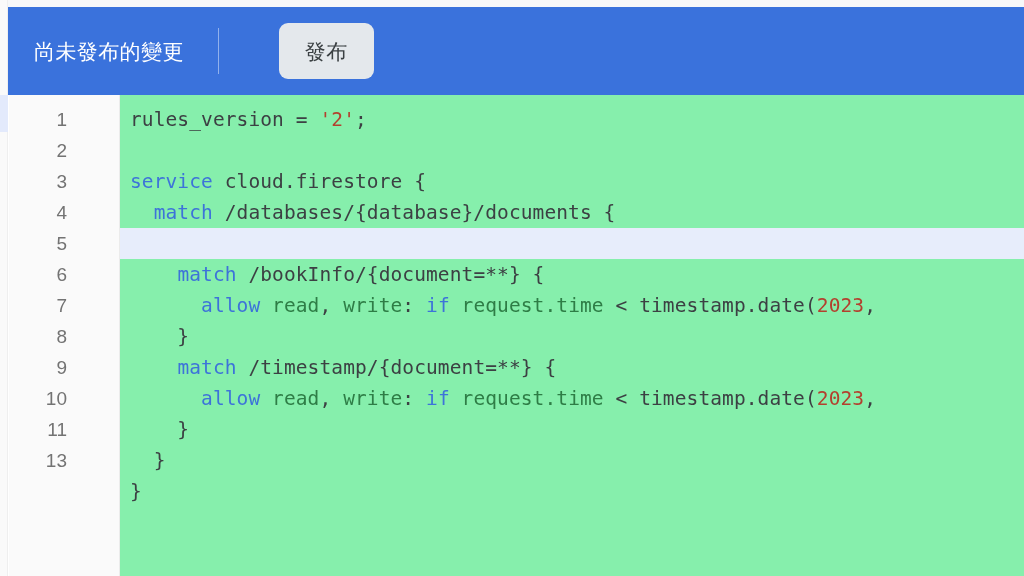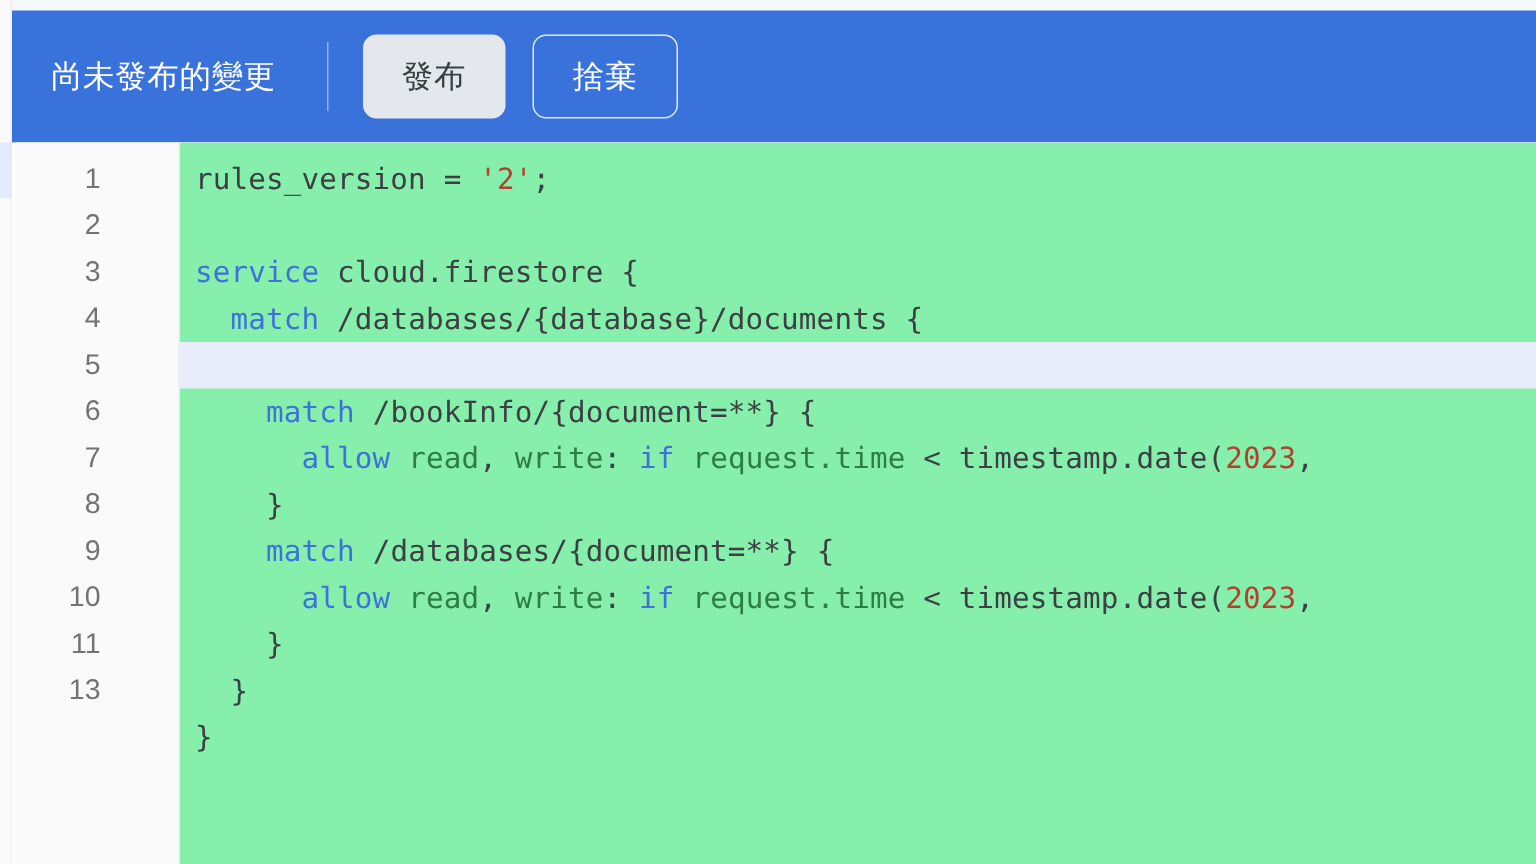--- a/index.html
+++ b/index.html
@@ -70,21 +70,21 @@
     width: 1px;
     height: 46px;
     background: rgba(255,255,255,0.45);
     margin-left: 34px;
     margin-right: 0;
     flex: 0 0 auto;
   }
   .banner-actions {
     display: flex;
     align-items: center;
-    margin-left: 23px;
+    margin-left: 60px;
     gap: 18px;
   }
   .btn {
     font-family: "Liberation Sans", "DejaVu Sans", sans-serif;
     font-size: 21px;
     line-height: 1;
     border-radius: 9px;
     padding: 0 26px;
     height: 56px;
     display: flex;
@@ -180,21 +180,20 @@
 
   <div class="page-strip-top"></div>
   <div class="page-strip-left"></div>
   <div class="left-scroll-marker"></div>
 
   <div class="banner">
     <div class="banner-title">尚未發布的變更</div>
     <div class="banner-divider"></div>
     <div class="banner-actions">
       <div class="btn btn-publish">發布</div>
-      <div class="btn btn-discard">捨棄</div>
     </div>
   </div>
 
   <div class="editor">
     <div class="gutter">
       <div class="gutter-lines" id="gutter-lines">
           <div class="gutter-line">1</div>
           <div class="gutter-line">2</div>
           <div class="gutter-line">3</div>
           <div class="gutter-line">4</div>
@@ -211,21 +210,21 @@
     <div class="code-area">
       <div class="code-lines" id="code-lines">
           <div class="code-line"><span class="tok-pln">rules_version = </span><span class="tok-str">'2'</span><span class="tok-pln">;</span></div>
           <div class="code-line">&nbsp;</div>
           <div class="code-line"><span class="tok-kw">service</span><span class="tok-pln"> cloud.firestore {</span></div>
           <div class="code-line"><span class="tok-pln">  </span><span class="tok-kw">match</span><span class="tok-pln"> /databases/{database}/documents {</span></div>
           <div class="code-line highlight">&nbsp;</div>
           <div class="code-line"><span class="tok-pln">    </span><span class="tok-kw">match</span><span class="tok-pln"> /bookInfo/{document=**} {</span></div>
           <div class="code-line"><span class="tok-pln">      </span><span class="tok-kw">allow</span><span class="tok-pln"> </span><span class="tok-fn">read</span><span class="tok-pln">, </span><span class="tok-fn">write</span><span class="tok-pln">: </span><span class="tok-kw">if</span><span class="tok-pln"> </span><span class="tok-fn">request.time</span><span class="tok-pln"> &lt; timestamp.date(</span><span class="tok-num">2023</span><span class="tok-pln">,</span></div>
           <div class="code-line"><span class="tok-pln">    }</span></div>
-          <div class="code-line"><span class="tok-pln">    </span><span class="tok-kw">match</span><span class="tok-pln"> /databases/{document=**} {</span></div>
+          <div class="code-line"><span class="tok-pln">    </span><span class="tok-kw">match</span><span class="tok-pln"> /timestamp/{document=**} {</span></div>
           <div class="code-line"><span class="tok-pln">      </span><span class="tok-kw">allow</span><span class="tok-pln"> </span><span class="tok-fn">read</span><span class="tok-pln">, </span><span class="tok-fn">write</span><span class="tok-pln">: </span><span class="tok-kw">if</span><span class="tok-pln"> </span><span class="tok-fn">request.time</span><span class="tok-pln"> &lt; timestamp.date(</span><span class="tok-num">2023</span><span class="tok-pln">,</span></div>
           <div class="code-line"><span class="tok-pln">    }</span></div>
           <div class="code-line"><span class="tok-pln">  }</span></div>
           <div class="code-line"><span class="tok-pln">}</span></div>
         </div>
     </div>
   </div>
 
 </div>
 

